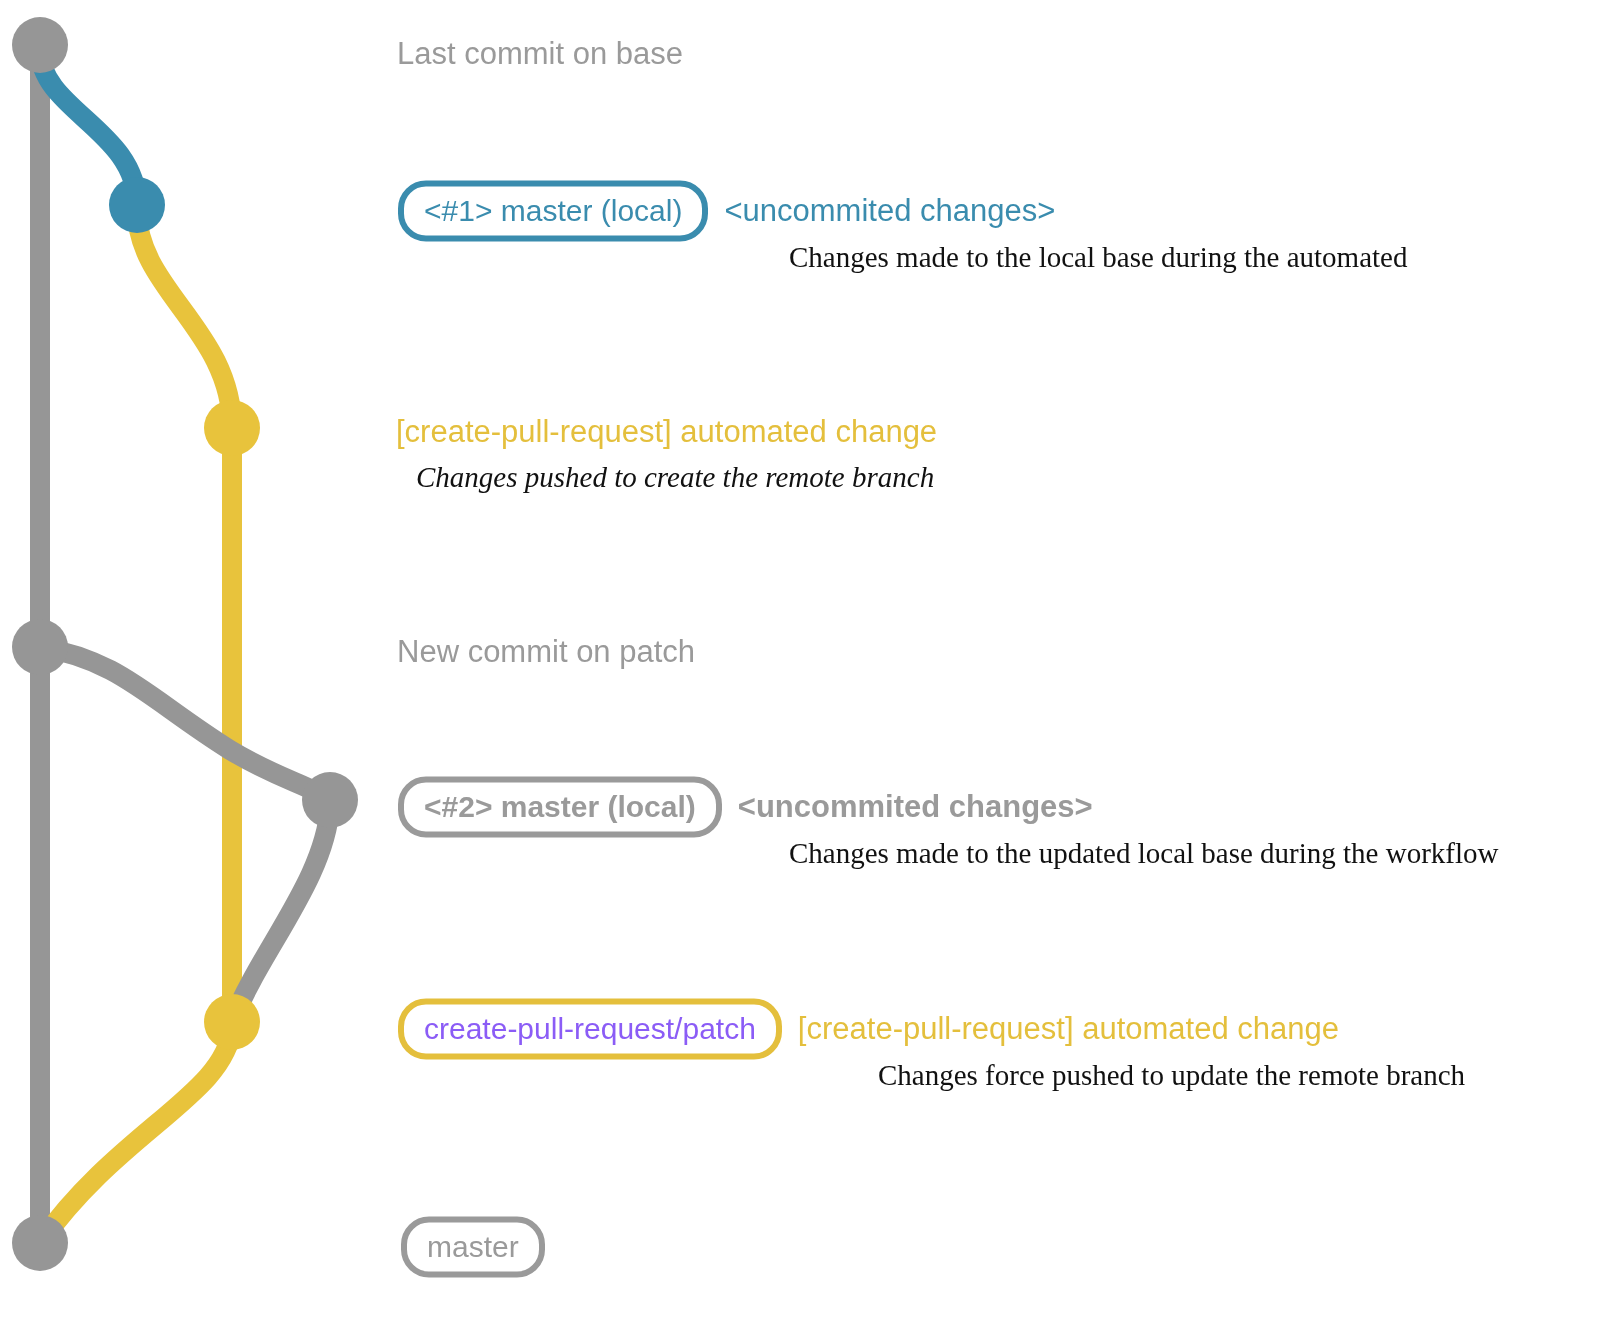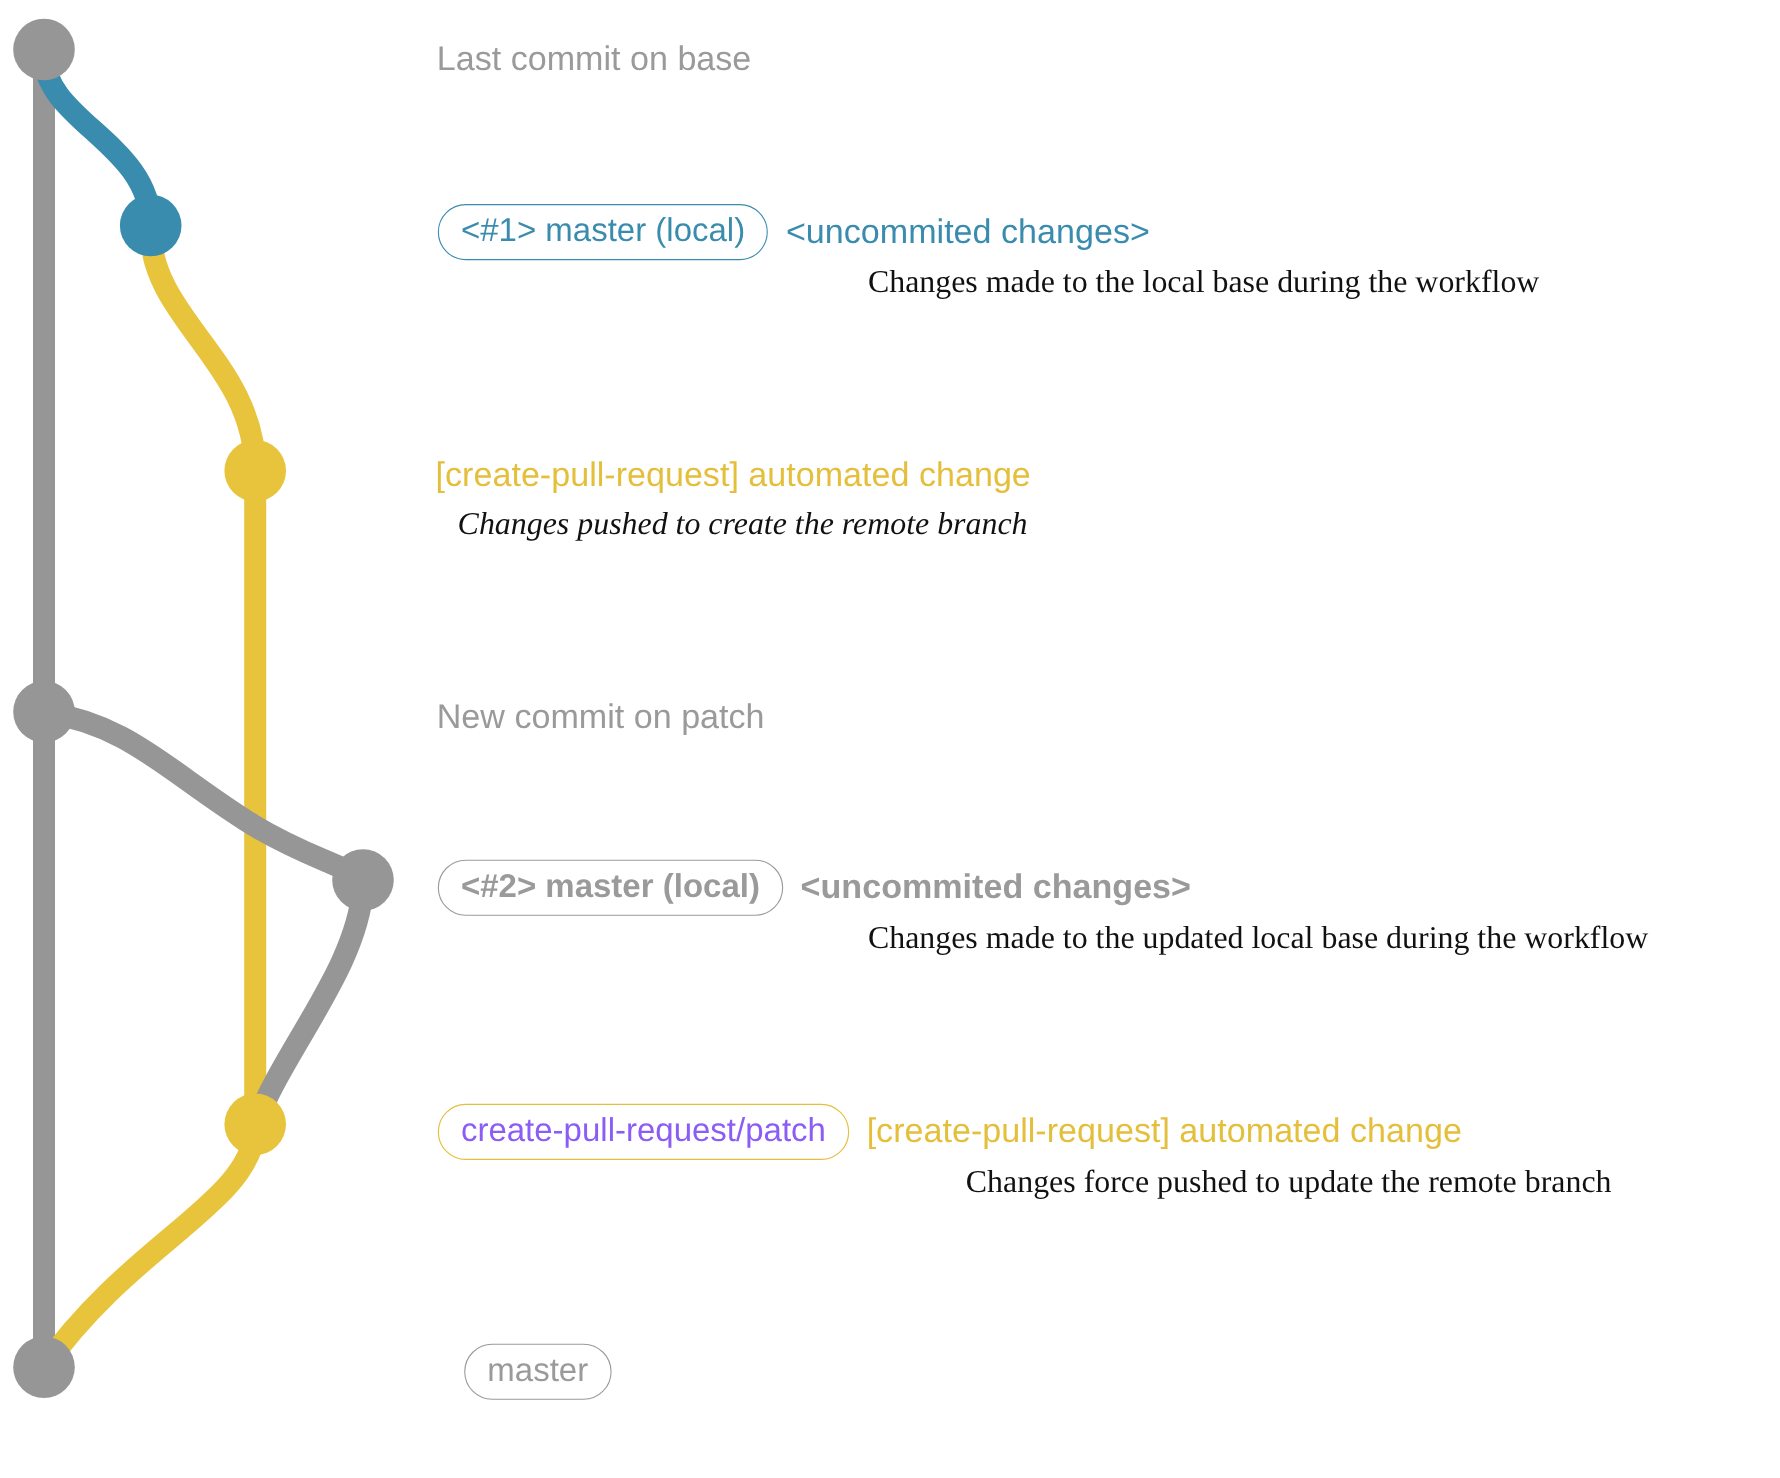--- a/index.html
+++ b/index.html
@@ -25,21 +25,21 @@
 
   .row {
     position: absolute;
     display: flex;
     align-items: center;
     white-space: nowrap;
   }
 
   .pill {
     display: inline-block;
-    border: 1px solid #f97316;
+    border: 6px solid #f97316;
     border-radius: 28px;
     padding: 7px 20px 9px 20px;
     font-size: 30px;
     line-height: 1.1;
     color: #9a9a9a;
     background: #ffffff;
   }
   .pill.blue   { border-color: #3a8cae; color: #3a8cae; }
   .pill.yellow { border-color: #e4bf3c; color: #8b5cf6; }
   .pill.gray   { border-color: #9a9a9a; color: #9a9a9a; }
@@ -96,21 +96,21 @@
 </svg>
 
 <div class="row" id="row-0" style="left: 397px; top: 54px; transform: translateY(-50%);">
   <span class="subject gray nopill">Last commit on base</span>
 </div>
 
 <div class="row" id="row-1" style="left: 398px; top: 211px; transform: translateY(-50%);">
   <span class="pill blue">&lt;#1&gt; master (local)</span>
   <span class="subject blue">&lt;uncommited changes&gt;</span>
 </div>
-<div class="desc" id="desc-1" style="left: 789px; top: 257px; transform: translateY(-50%);">Changes made to the local base during the workflow</div>
+<div class="desc" id="desc-1" style="left: 789px; top: 257px; transform: translateY(-50%);">Changes made to the local base during the automated</div>
 
 <div class="row" id="row-2" style="left: 396px; top: 432px; transform: translateY(-50%);">
   <span class="subject yellow nopill">[create-pull-request] automated change</span>
 </div>
 <div class="desc" id="desc-2" style="left: 416px; top: 477px; transform: translateY(-50%); font-style: italic;">Changes pushed to create the remote branch</div>
 
 <div class="row" id="row-3" style="left: 397px; top: 652px; transform: translateY(-50%);">
   <span class="subject gray nopill">New commit on patch</span>
 </div>
 
@@ -119,15 +119,15 @@
   <span class="subject gray">&lt;uncommited changes&gt;</span>
 </div>
 <div class="desc" id="desc-4" style="left: 789px; top: 853px; transform: translateY(-50%);">Changes made to the updated local base during the workflow</div>
 
 <div class="row" id="row-5" style="left: 398px; top: 1029px; transform: translateY(-50%);">
   <span class="pill yellow">create-pull-request/patch</span>
   <span class="subject yellow">[create-pull-request] automated change</span>
 </div>
 <div class="desc" id="desc-5" style="left: 878px; top: 1075px; transform: translateY(-50%); text-align: center;">Changes force pushed to update the remote branch</div>
 
-<div class="row" id="row-6" style="left: 422px; top: 1247px; transform: translateY(-50%); gap: 28px;">
+<div class="row" id="row-6" style="left: 401px; top: 1247px; transform: translateY(-50%); gap: 28px;">
   <span class="pill gray">master</span>
 </div>
 
 </body></html>

